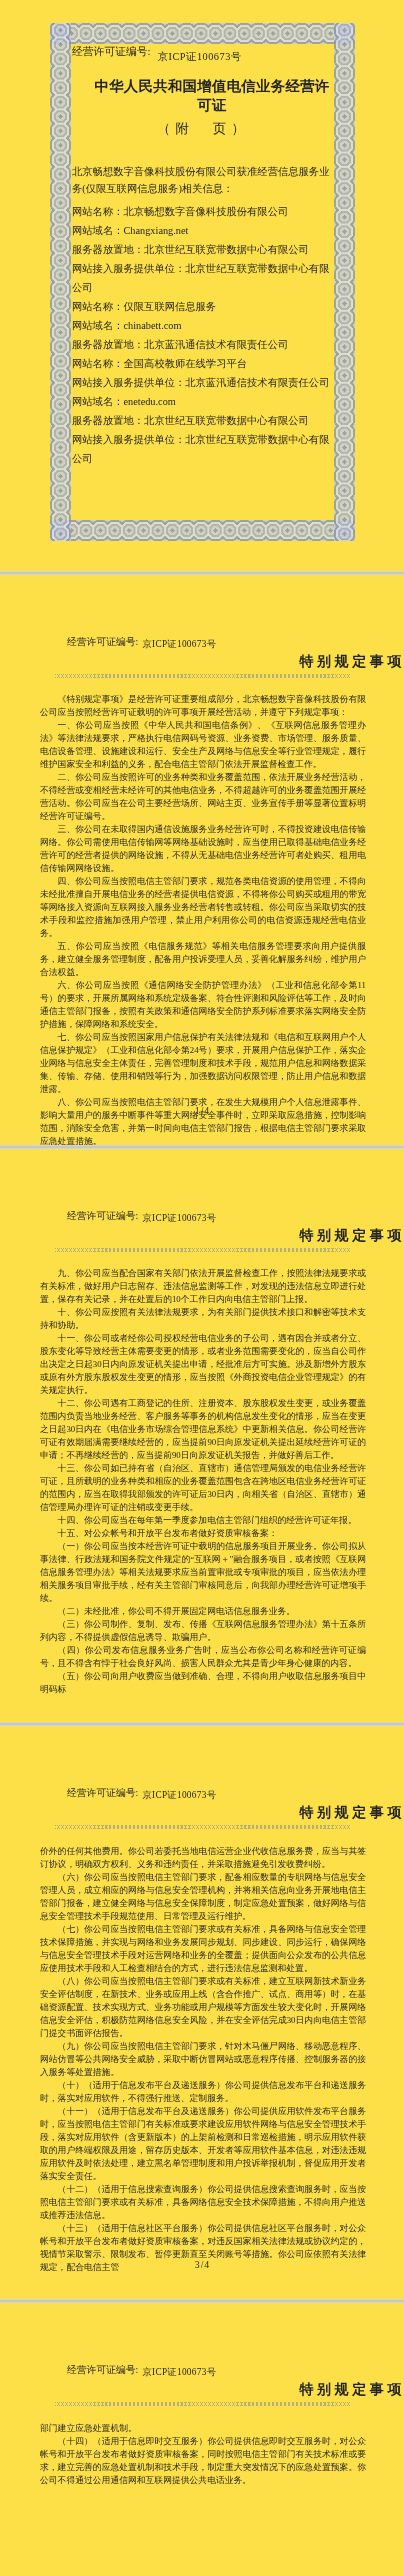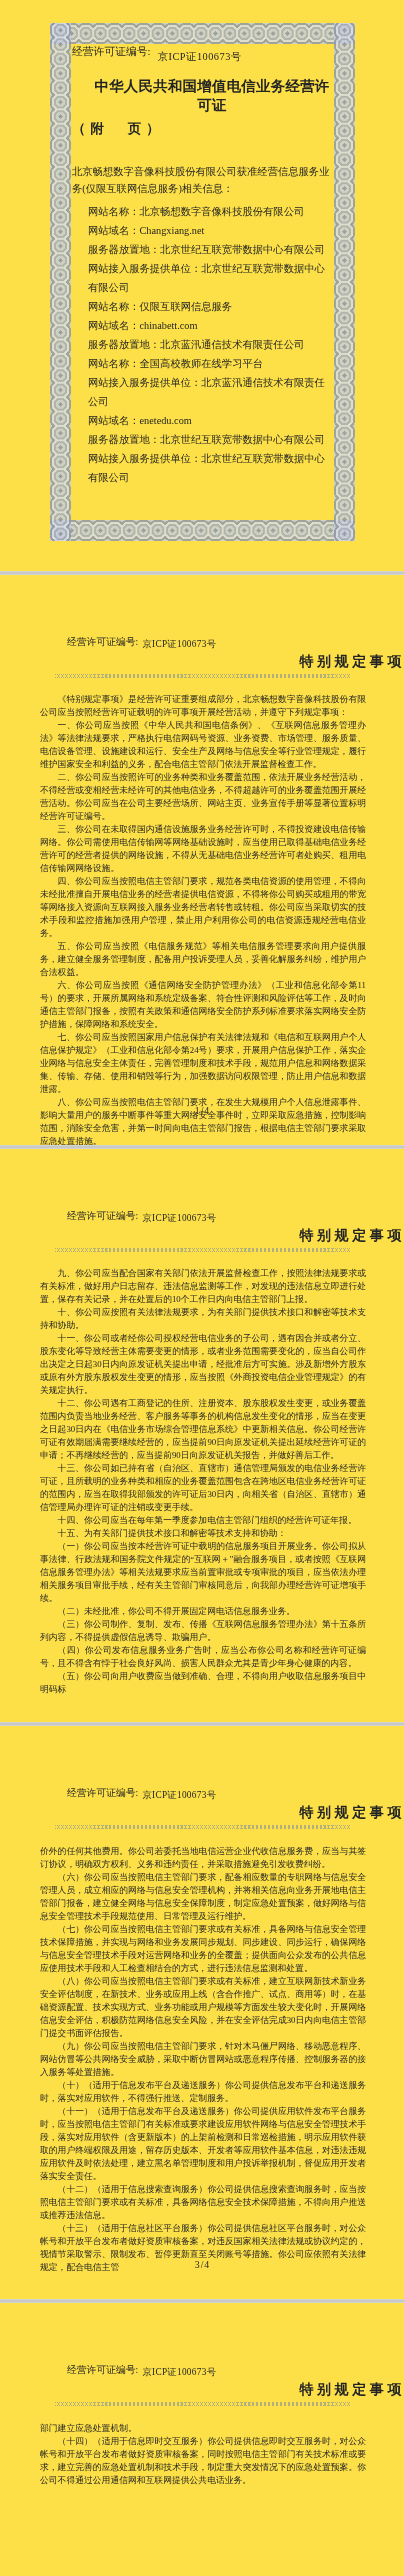--- a/index.html
+++ b/index.html
@@ -24,24 +24,24 @@
   .band.top{top:0}.band.bottom{bottom:0}
   .band.v{top:0;bottom:0;width:20.6px;
     background:repeating-radial-gradient(circle at 10.3px 7.2px,#8e98a8 0 2.1px,#c8cedb 2.1px 4.6px,#a3adbc 4.6px 6.7px,#d8dce4 6.7px 8.8px);
     background-size:20.6px 14.4px;}
   .band.left{left:0}.band.right{right:0}
 
   .cover-body{position:absolute;left:72px;top:45px;width:263px;}
   .lic-row{font-size:10.8px;}
   .lic-row .lic-val{font-size:10.3px;position:relative;top:5.2px;left:7.2px;letter-spacing:0.5px;}
   .cover-title{margin:17.5px 0 0 0;text-align:center;font-size:14.4px;font-weight:bold;letter-spacing:0.3px;padding-left:17px;}
-  .cover-sub{margin:5.2px 0 0 0;text-align:left;font-size:13.4px;font-weight:bold;letter-spacing:5.2px;}
+  .cover-sub{margin:5.2px 0 0 0;text-align:center;font-size:13.4px;font-weight:normal;letter-spacing:5.2px;}
   .cover-intro{margin:25px 0 0 0;font-size:10.3px;line-height:17.5px;}
   .info-list{list-style:none;margin:4.1px 0 0 0;padding:0;font-size:10.3px;}
-  .info-list li{margin:0;line-height:19px;padding-left:16px;}
+  .info-list li{margin:0;line-height:19px;}
 
   
   .page-text-1{height:570px;}
   .page-text-2{height:573px;}
   .page-text-3{height:573px;}
   .page-text-4{height:569px;}
   .tp-header{padding:61px 0 0 67px;font-size:9.8px;}
   .tp-header .lic-val{font-size:9.3px;position:relative;top:1.5px;left:4.1px;letter-spacing:0.3px;}
   .tp-title{margin:4.1px 0 0 0;text-align:right;font-size:14px;font-weight:bold;letter-spacing:3.6px;}
   .zigzag{width:296px;height:4.1px;margin:2.6px auto 0;opacity:.75;
@@ -119,21 +119,21 @@
     </div>
     <h2 class="tp-title">特别规定事项</h2>
     <div class="zigzag"></div>
     <div class="tp-body">
         <p>九、你公司应当配合国家有关部门依法开展监督检查工作，按照法律法规要求或有关标准，做好用户日志留存、违法信息监测等工作，对发现的违法信息立即进行处置，保存有关记录，并在处置后的10个工作日内向电信主管部门上报。</p>
         <p>十、你公司应按照有关法律法规要求，为有关部门提供技术接口和解密等技术支持和协助。</p>
         <p>十一、你公司或者经你公司授权经营电信业务的子公司，遇有因合并或者分立、股东变化等导致经营主体需要变更的情形，或者业务范围需要变化的，应当自公司作出决定之日起30日内向原发证机关提出申请，经批准后方可实施。涉及新增外方股东或原有外方股东股权发生变更的情形，应当按照《外商投资电信企业管理规定》的有关规定执行。</p>
         <p>十二、你公司遇有工商登记的住所、注册资本、股东股权发生变更，或业务覆盖范围内负责当地业务经营、客户服务等事务的机构信息发生变化的情形，应当在变更之日起30日内在《电信业务市场综合管理信息系统》中更新相关信息。你公司经营许可证有效期届满需要继续经营的，应当提前90日向原发证机关提出延续经营许可证的申请；不再继续经营的，应当提前90日向原发证机关报告，并做好善后工作。</p>
         <p>十三、你公司如已持有省（自治区、直辖市）通信管理局颁发的电信业务经营许可证，且所载明的业务种类和相应的业务覆盖范围包含在跨地区电信业务经营许可证的范围内，应当在取得我部颁发的许可证后30日内，向相关省（自治区、直辖市）通信管理局办理许可证的注销或变更手续。</p>
         <p>十四、你公司应当在每年第一季度参加电信主管部门组织的经营许可证年报。</p>
-        <p>十五、为有关部门提供技术接口和解密等技术支持和协助：</p>
+        <p>十五、对公众帐号和开放平台发布者做好资质审核备案：</p>
         <p>（一）你公司应当按本经营许可证中载明的信息服务项目开展业务。你公司拟从事法律、行政法规和国务院文件规定的“互联网＋”融合服务项目，或者按照《互联网信息服务管理办法》等相关法规要求应当前置审批或专项审批的项目，应当依法办理相关服务项目审批手续，经有关主管部门审核同意后，向我部办理经营许可证增项手续。</p>
         <p>（二）未经批准，你公司不得开展固定网电话信息服务业务。</p>
         <p>（三）你公司制作、复制、发布、传播《互联网信息服务管理办法》第十五条所列内容，不得提供虚假信息诱导、欺骗用户。</p>
         <p>（四）你公司发布信息服务业务广告时，应当公布你公司名称和经营许可证编号，且不得含有悖于社会良好风尚、损害人民群众尤其是青少年身心健康的内容。</p>
         <p>（五）你公司向用户收费应当做到准确、合理，不得向用户收取信息服务项目中明码标</p>
       </div>
   </section>
 
   <div class="page-sep"></div>
 

